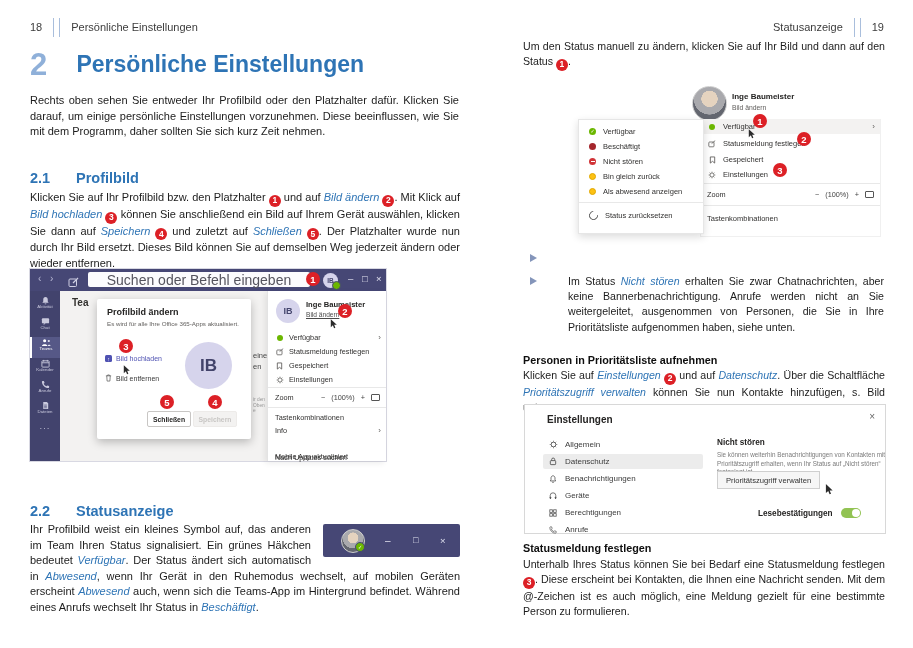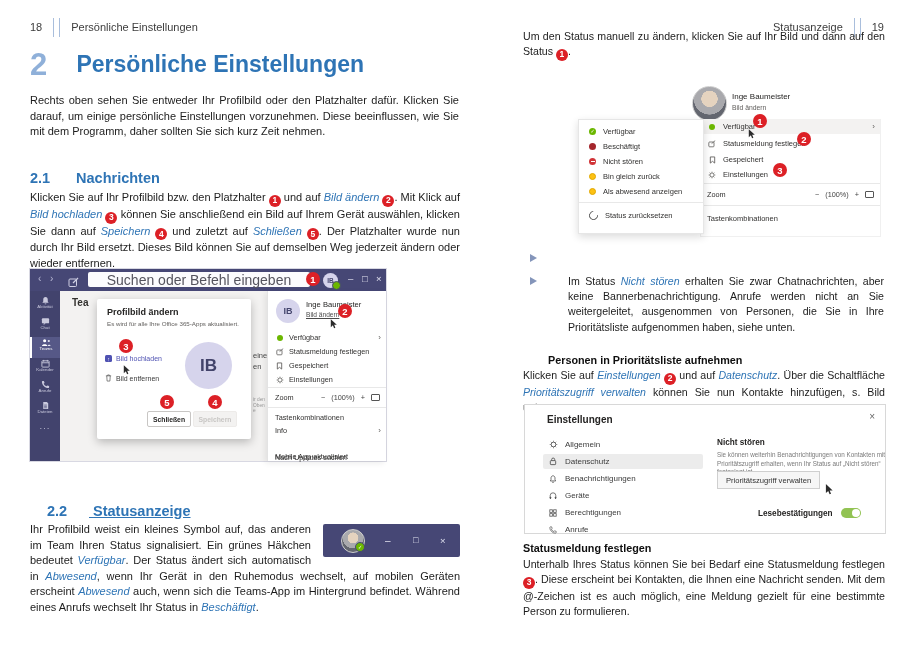--- a/index.html
+++ b/index.html
@@ -88,42 +88,42 @@
   .dlg .ch{position:absolute;left:192px;top:33px;font-size:8.2px;font-weight:bold;color:#252423;}
   .dlg .cd{position:absolute;left:192px;top:46px;width:172px;font-size:6.3px;line-height:8.6px;color:#7a7a7a;}
   .dlg .cbtn{position:absolute;left:192px;top:66px;height:16px;padding:0 8px;background:#f6f6f6;border:1px solid #cfcfcf;font-size:7.6px;color:#333;display:flex;align-items:center;}
   .trow{position:absolute;left:192px;top:103px;display:flex;align-items:center;padding-left:41px;}
   .trow .tl{font-size:8.2px;font-weight:bold;color:#252423;}
   .toggle{width:20px;height:10px;border-radius:5px;background:#92c353;margin-left:8px;position:relative;}
   .toggle::after{content:"";position:absolute;right:1px;top:1px;width:8px;height:8px;border-radius:50%;background:#fff;}
   
   .fwin{float:right;width:137px;height:33px;margin:2px 0 6px 12px;background:#464775;border-radius:2px;position:relative;}
   .cursor-icon{position:absolute;z-index:40;}
-  .name-b{font-weight:normal;color:#252423;}
+  .name-b{font-weight:bold;color:#252423;}
   .chg{color:#4a4a4a;text-decoration:underline;}
 </style>
 </head>
 <body>
 
 <div class="phead" style="left:30px;top:17px;">
   <span>18</span>
   <span class="bars"></span>
   <span>Persönliche Einstellungen</span>
 </div>
 
 <div class="chapter" style="left:30px;top:47px;">
   <span class="num">2</span>
   <span class="ttl">Persönliche Einstellungen</span>
 </div>
 
 <div class="p" style="left:30px;top:93px;width:429px;"><span>Rechts oben sehen Sie entweder Ihr Profilbild oder den Platzhalter dafür. Klicken Sie darauf, um einige persönliche Einstellungen vorzunehmen. Diese beeinflussen, wie Sie mit dem Programm, daher sollten Sie sich kurz Zeit nehmen.</span></div>
 
 <div class="sec" style="left:30px;top:170px;">
   <span class="num">2.1</span>
-  <span>Nachrichten</span>
+  <span>Profilbild</span>
 </div>
 
 <div class="p" style="left:30px;top:190px;width:430px;"><span>Klicken Sie auf Ihr Profilbild bzw. den Platzhalter </span><span class="badge">1</span><span> und auf </span><span class="il">Bild ändern</span><span> </span><span class="badge">2</span><span>. Mit Klick auf </span><span class="il">Bild hochladen</span><span> </span><span class="badge">3</span><span> können Sie anschließend ein Bild auf Ihrem Gerät auswählen, klicken Sie dann auf </span><span class="il">Speichern</span><span> </span><span class="badge">4</span><span> und zuletzt auf </span><span class="il">Schließen</span><span> </span><span class="badge">5</span><span>. Der Platzhalter wurde nun durch Ihr Bild ersetzt. Dieses Bild können Sie auf demselben Weg jederzeit ändern oder wieder entfernen.</span></div>
 
 <div class="shot1">
   <div class="tbar">
     <span class="nav" style="left:8px;">‹</span>
     <span class="nav" style="left:20px;">›</span>
     <span class="abs" style="left:38px;top:5px;"><svg width="11" height="11" viewBox="0 0 11 11">
           <rect x="1" y="2" width="7.5" height="7.5" rx="1" fill="none" stroke="#cfcfe4" stroke-width="1"></rect>
@@ -279,21 +279,21 @@
       <span>Bild entfernen</span>
     </div>
     <div class="big-av">IB</div>
     <span class="badge-abs" style="left:63px;top:96px;">5</span>
     <span class="badge-abs" style="left:111px;top:96px;">4</span>
     <div class="mbtn btn-close">Schließen</div>
     <div class="mbtn btn-save">Speichern</div>
   </div>
 </div>
 
-<div class="sec" style="left:47px;top:503px;text-decoration:underline;">
+<div class="sec" style="left:30px;top:503px;">
   <span class="num">2.2</span>
   <span>Statusanzeige</span>
 </div>
 
 <div class="p" style="left:30px;top:522px;width:430px;">
   <span class="fwin">
     <span class="abs photo" style="left:18px;top:5px;width:22px;height:22px;"></span>
     <span class="presence" style="left:32px;top:18px;width:8px;height:8px;line-height:8px;">✓</span>
     <span class="abs" style="left:62px;top:9px;color:#dfe0ee;font-size:10px;">–</span>
     <span class="abs" style="left:90px;top:9px;color:#dfe0ee;font-size:9px;">□</span>
@@ -301,21 +301,21 @@
   </span>
   <span><span>Ihr Profilbild weist ein kleines Symbol auf, das anderen im Team Ihren Status signalisiert. Ein grünes Häkchen bedeutet </span><span class="il">Verfügbar</span><span>. Der Status ändert sich automatisch in </span><span class="il">Abwesend</span><span>, wenn Ihr Gerät in den Ruhemodus wechselt, auf mobilen Geräten erscheint </span><span class="il">Abwesend</span><span> auch, wenn sich die Teams-App im Hintergrund befindet. Während eines Anrufs wechselt Ihr Status in </span><span class="il">Beschäftigt</span><span>.</span></span>
 </div>
 
 <div class="phead" style="left:523px;top:17px;width:361px;justify-content:flex-end;">
   <span>Statusanzeige</span>
   <span class="bars"></span>
   <span>19</span>
 </div>
 
-<div class="p pr" style="left:523px;top:29px;width:362px;"><span>Um den Status manuell zu ändern, klicken Sie auf Ihr Bild und dann auf den Status </span><span class="badge">1</span><span>.</span></div>
+<div class="p pr" style="left:523px;top:39px;width:362px;"><span>Um den Status manuell zu ändern, klicken Sie auf Ihr Bild und dann auf den Status </span><span class="badge">1</span><span>.</span></div>
 
 <div class="shot2">
   <span class="abs photo" style="left:169px;top:0;width:33px;height:33px;"></span>
   <span class="abs name-b" style="left:209px;top:6px;font-size:8px;">Inge Baumeister</span>
   <span class="abs" style="left:209px;top:18px;font-size:6.8px;color:#605e5c;">Bild ändern</span>
 
   <div class="panel2">
     <div class="p2row" style="top:0;background:#f3f2f1;">
       <span class="ic">
           <span class="dot d-av"></span>
@@ -404,21 +404,21 @@
 <div class="abs" style="left:523px;top:251px;width:362px;">
   <div class="bul">
     <span class="tri"></span>
   </div>
   <div class="bul">
     <span class="tri"></span>
     <span class="bt"><span>Im Status </span><span class="il">Nicht stören</span><span> erhalten Sie zwar Chatnachrichten, aber keine Bannerbenachrichtigung. Anrufe werden nicht an Sie weitergeleitet, ausgenommen von Personen, die Sie in Ihre Prioritätsliste aufgenommen haben, siehe unten.</span></span>
   </div>
 </div>
 
-<div class="mh" style="left:523px;top:354px;margin-left:25px;">Personen in Prioritätsliste aufnehmen</div>
+<div class="mh" style="left:523px;top:354px;">Personen in Prioritätsliste aufnehmen</div>
 <div class="p pr" style="left:523px;top:368px;width:362px;"><span>Klicken Sie auf </span><span class="il">Einstellungen</span><span> </span><span class="badge">2</span><span> und auf </span><span class="il">Datenschutz</span><span>. Über die Schaltfläche </span><span class="il">Prioritätszugriff verwalten</span><span> können Sie nun Kontakte hinzufügen, s. Bild unten.</span></div>
 
 <div class="dlg">
   <div class="dt">Einstellungen</div>
   <div class="dx">×</div>
 
   <div class="nrow" style="top:32px;">
     <span class="ic">
         <svg width="9" height="9" viewBox="0 0 10 10">
           <circle cx="5" cy="5" r="2.6" fill="none" stroke="#555"></circle>

